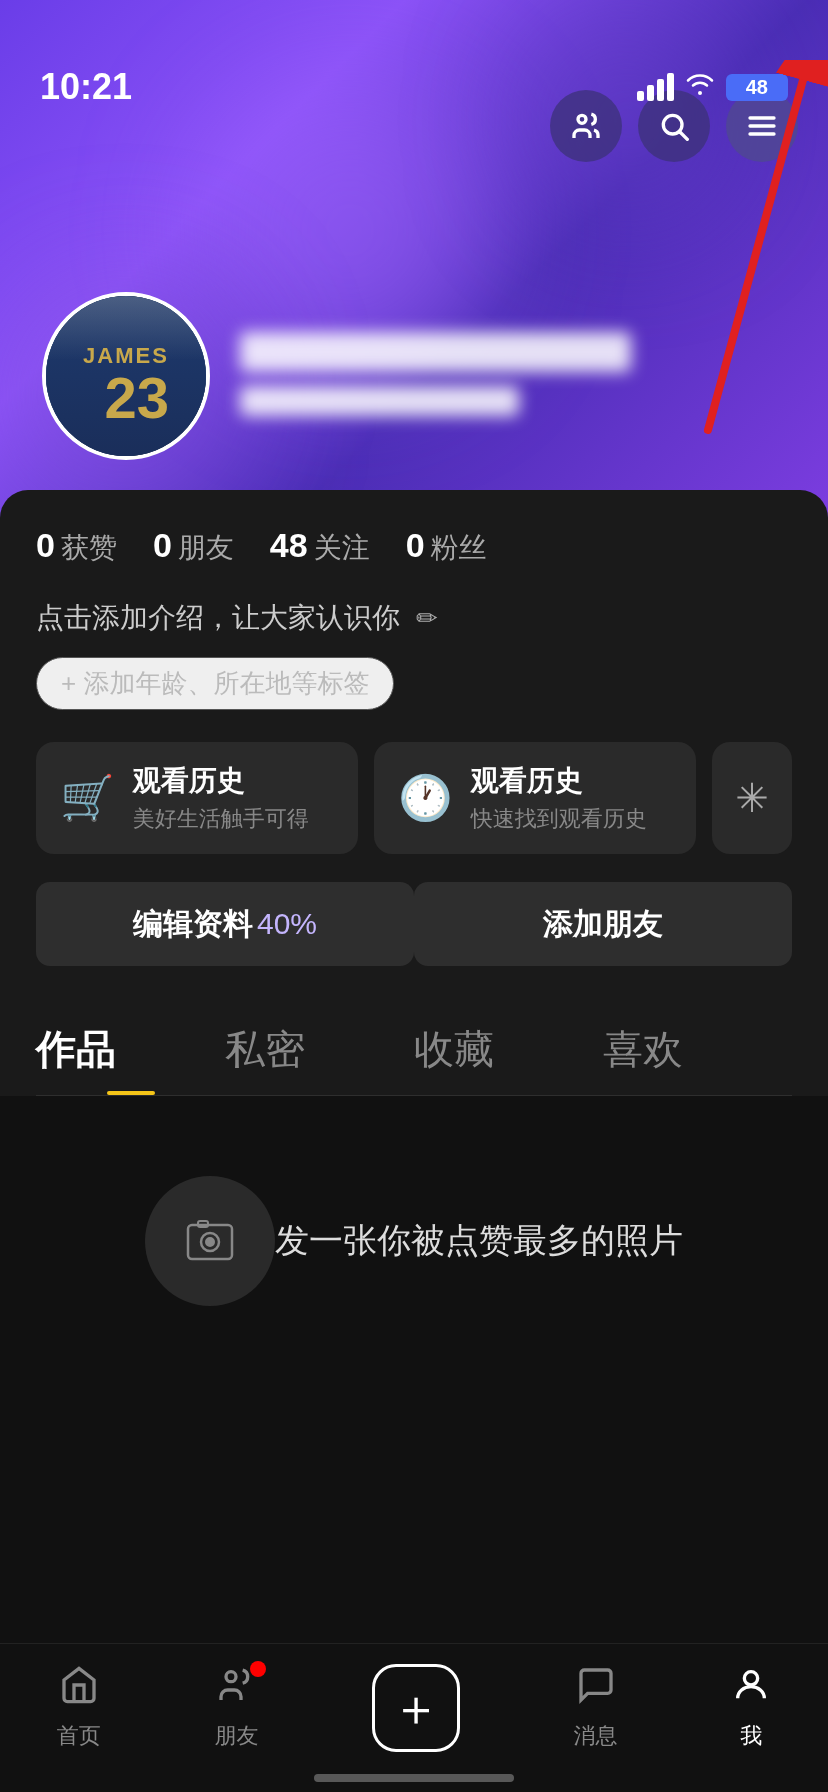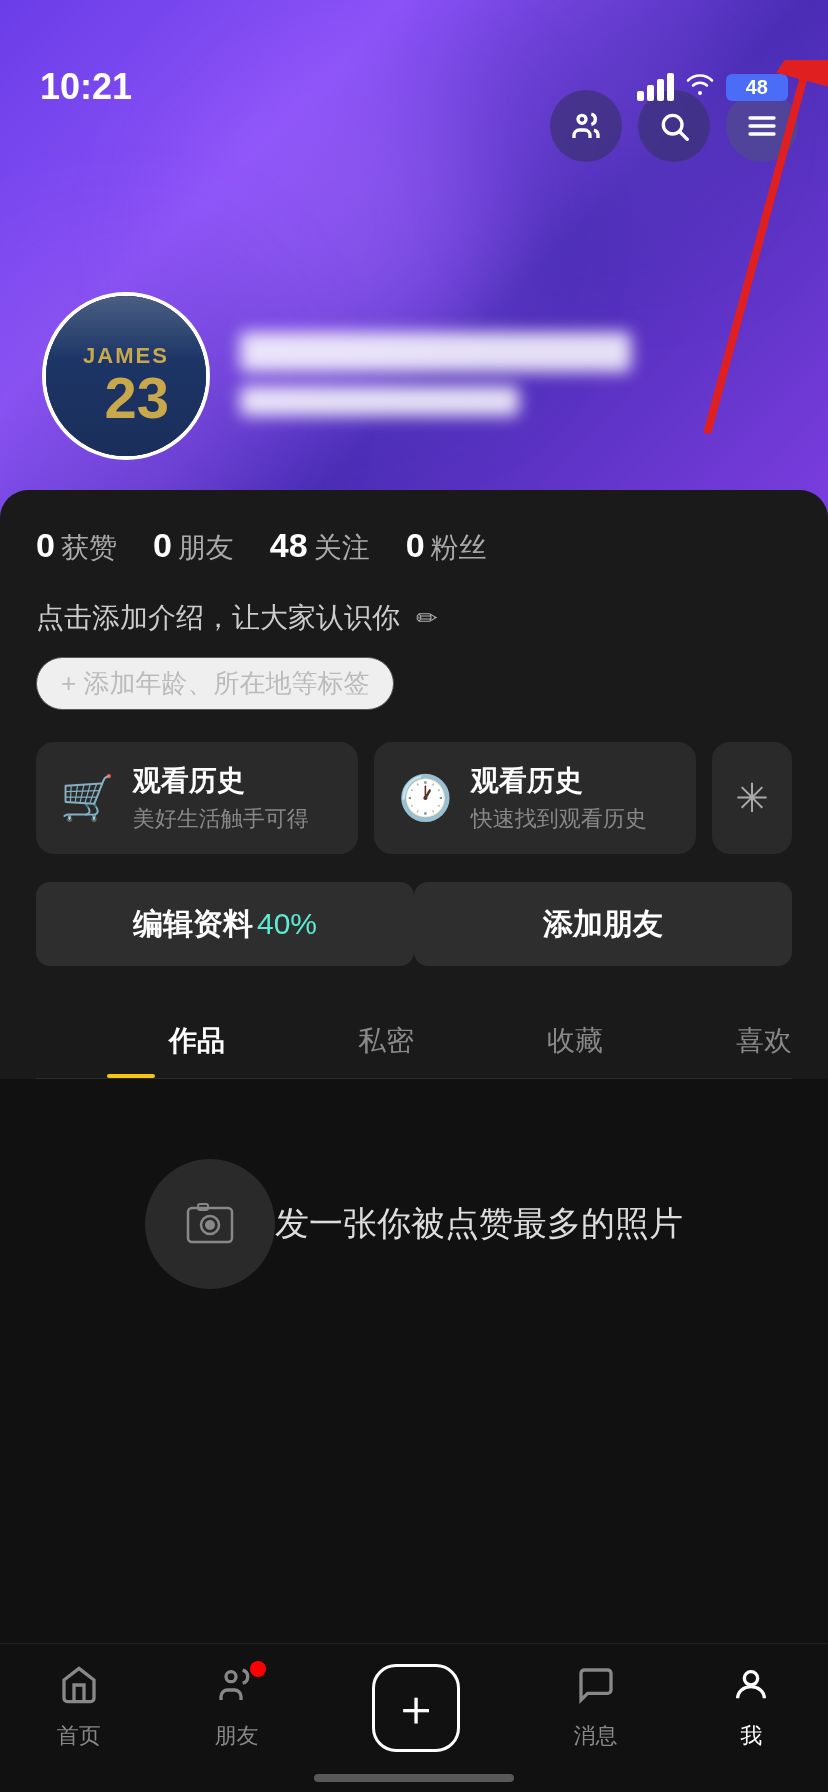--- a/index.html
+++ b/index.html
@@ -275,36 +275,36 @@
       display: flex;
       align-items: center;
       justify-content: center;
       font-size: 30px;
       font-weight: 600;
       color: #fff;
       cursor: pointer;
       border: none;
     }
     .action-btn .percent {
-      color: #5eead4;
+      color: #c4b5fd;
       font-weight: 400;
       margin-left: 4px;
     }
 
     
     .tabs-row {
       display: flex;
       border-bottom: 1.5px solid #2e2e2e;
       margin-bottom: 0;
     }
     .tab-item {
       flex: 1;
-      text-align: right;
+      text-align: left;
       padding: 20px 0 18px;
-      font-size: 28px;
+      font-size: 40px;
       color: #888;
       cursor: pointer;
       position: relative;
     }
     .tab-item.active {
       color: #fff;
       font-weight: 600;
     }
     .tab-item.active::after {
       content: '';

